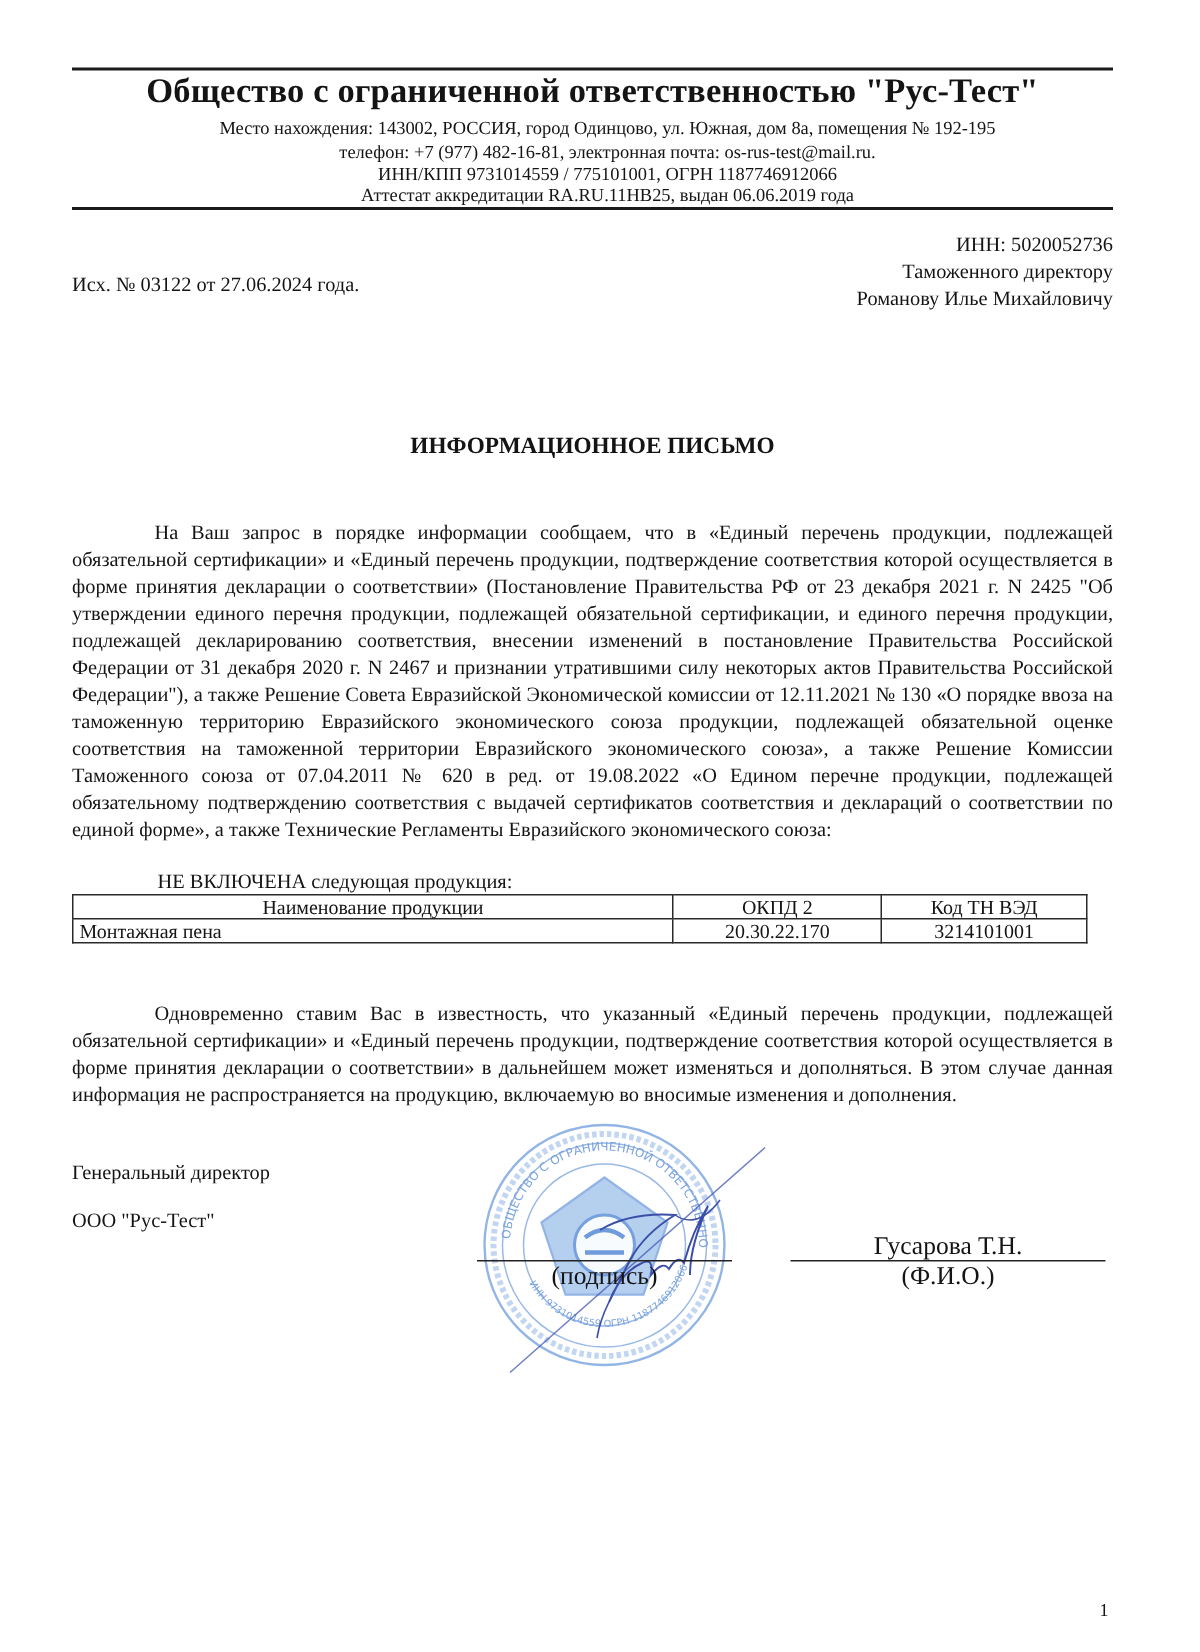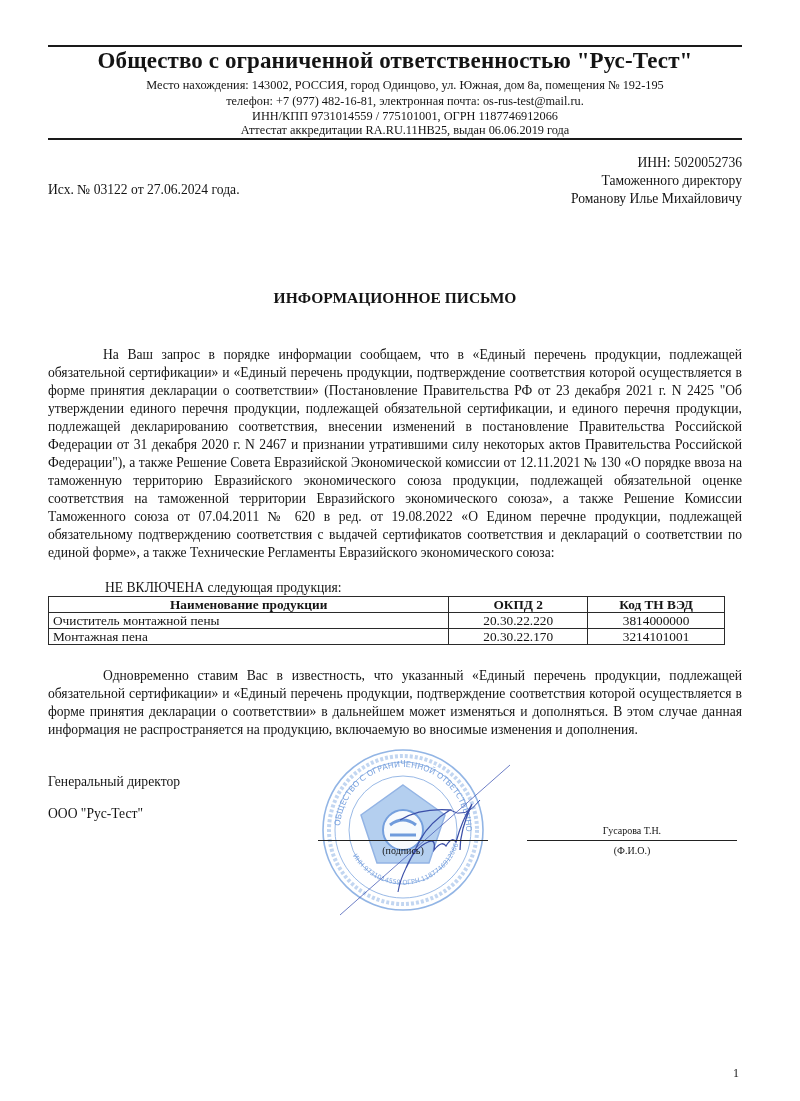--- a/index.html
+++ b/index.html
@@ -39,25 +39,25 @@
   .para1 { top: 346px; }
   .para2 { top: 667px; }
   .not-included { left: 105px; top: 580px; font-size: 13.6px; line-height: 16px; }
   table.products {
     position: absolute; left: 48px; top: 596px; width: 677px;
     border-collapse: collapse; font-size: 13.3px;
   }
   table.products th, table.products td {
     border: 1px solid #2a2a2a; padding: 0 4px; height: 15px; line-height: 15px;
   }
-  table.products th { font-weight: bold; text-align: center; }
+  table.products th { font-weight: normal; text-align: center; }
   table.products td.c { text-align: center; }
   .sig-left { left: 48px; font-size: 13.6px; line-height: 17px; }
   .sig-line { position: absolute; height: 1px; background: #222; }
-  .sig-caption { font-size: 10px; line-height: 17px; text-align: center; position: absolute; }
+  .sig-caption { font-size: 17px; line-height: 17px; text-align: center; position: absolute; }
   .page-num { left: 733px; top: 1066px; font-size: 12px; }
   .stamp { position: absolute; left: 318px; top: 745px; width: 170px; height: 170px; }
   .signature { position: absolute; left: 310px; top: 750px; width: 230px; height: 170px; }
 </style>
 </head>
 <body>
 
 <div class="hr-thick" style="top:45px;"></div>
 <div class="company-title">Общество с ограниченной ответственностью "Рус-Тест"</div>
 <div class="company-line" style="top:77px;">Место нахождения: 143002, РОССИЯ, город Одинцово, ул. Южная, дом 8а, помещения № 192-195</div>
@@ -87,25 +87,20 @@
     <col style="width:137px;">
   </colgroup>
   <thead>
     <tr>
       <th>Наименование продукции</th>
       <th>ОКПД 2</th>
       <th>Код ТН ВЭД</th>
     </tr>
   </thead>
   <tbody>
-    <tr>
-      <td>Очиститель монтажной пены</td>
-      <td class="c">20.30.22.220</td>
-      <td class="c">3814000000</td>
-    </tr>
     <tr>
       <td>Монтажная пена</td>
       <td class="c">20.30.22.170</td>
       <td class="c">3214101001</td>
     </tr>
   </tbody>
 </table>
 
 <div class="para para2">Одновременно ставим Вас в известность, что указанный «Единый перечень продукции, подлежащей обязательной сертификации» и «Единый перечень продукции, подтверждение соответствия которой осуществляется в форме принятия декларации о соответствии» в дальнейшем может изменяться и дополняться. В этом случае данная информация не распространяется на продукцию, включаемую во вносимые изменения и дополнения.</div>
 

